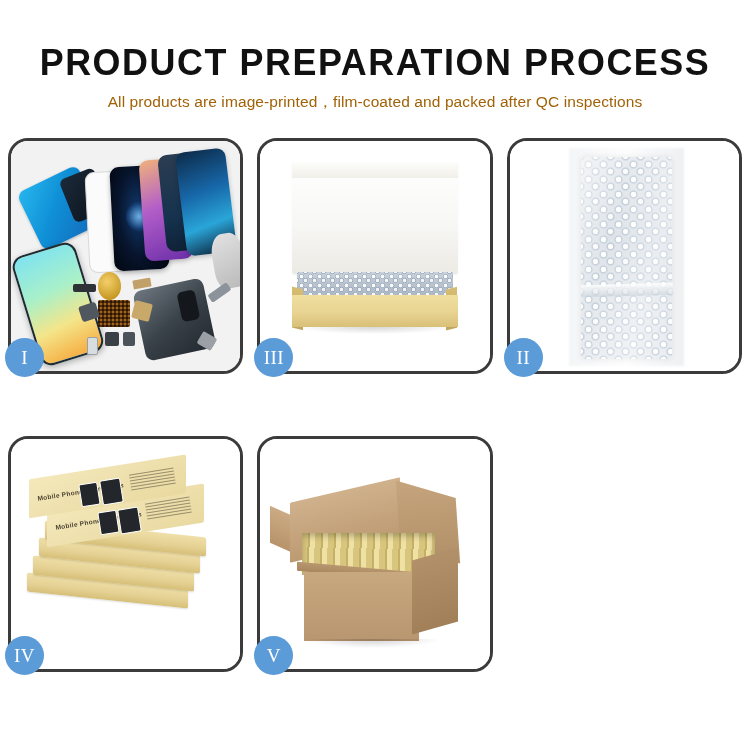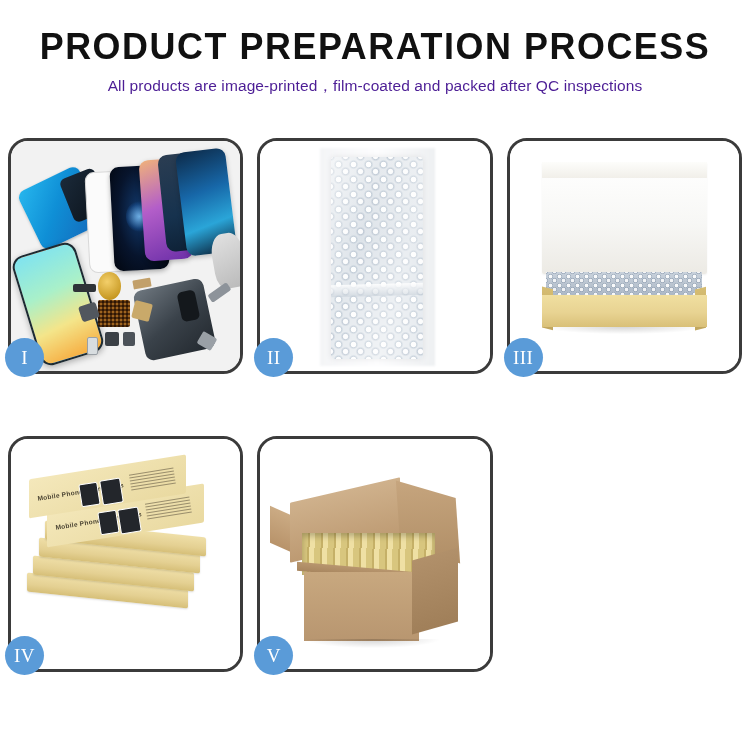--- a/index.html
+++ b/index.html
@@ -5,30 +5,30 @@
   html,body{margin:0;padding:0;}
   body{
     width:750px;height:750px;background:#ffffff;
     font-family:"Liberation Sans", sans-serif;
     -webkit-font-smoothing:antialiased;
     overflow:hidden;
   }
   .page{position:relative;width:750px;height:750px;}
 
   
-  .header{width:100%;text-align:center;padding-top:28px;box-sizing:border-box;}
+  .header{width:100%;text-align:center;padding-top:44px;box-sizing:border-box;}
   .title{
     font-family:"Liberation Sans", sans-serif;
     font-size:37px;font-weight:bold;color:#111111;
     letter-spacing:1.6px;line-height:1;margin:0;
     transform:scaleX(0.97);transform-origin:center;
   }
   .subtitle{
     font-family:"Liberation Sans", sans-serif;
-    font-size:15.5px;font-weight:normal;color:#4c1d95;
+    font-size:15.5px;font-weight:normal;color:#a16207;
     margin:13px 0 0 0;line-height:1;letter-spacing:0.1px;
   }
 
   
   .grid{
     position:absolute;left:8px;top:138px;width:734px;
     display:grid;grid-template-columns:repeat(3,1fr);
     grid-template-rows:236px 236px;
     column-gap:14px;row-gap:62px;
   }
@@ -338,43 +338,43 @@
           <div class="pt pt-sq3"></div>
           <div class="pt pt-scr"></div>
           <div class="pt pt-tool"></div>
         </div>
       </div>
       <div class="badge">I</div>
     </div>
 
     <div class="card">
       <div class="card-clip">
-        <div class="photo c2">
-          <div class="bw-halo"></div>
-          <div class="bw"></div>
-          <div class="bw-sheen"></div>
-          <div class="bw-fold"></div>
-        </div>
-      </div>
-      <div class="badge">II</div>
-    </div>
-
-    <div class="card">
-      <div class="card-clip">
         <div class="photo c3">
           <div class="b3-lid"></div>
           <div class="b3-lid-top"></div>
           <div class="b3-bubbles"></div>
           <div class="b3-lcorner"></div>
           <div class="b3-rcorner"></div>
           <div class="b3-front"></div>
           <div class="b3-shadow"></div>
         </div>
       </div>
       <div class="badge">III</div>
+    </div>
+
+    <div class="card">
+      <div class="card-clip">
+        <div class="photo c2">
+          <div class="bw-halo"></div>
+          <div class="bw"></div>
+          <div class="bw-sheen"></div>
+          <div class="bw-fold"></div>
+        </div>
+      </div>
+      <div class="badge">II</div>
     </div>
 
     <div class="card">
       <div class="card-clip">
         <div class="photo c4">
           <div class="stack">
 
             <div class="sb" style="left:2%;top:64%;width:78%;height:10%;transform:skewY(6deg);"></div>
             <div class="sb" style="left:5%;top:55%;width:78%;height:10%;transform:skewY(6deg);"></div>
             <div class="sb" style="left:8%;top:46%;width:78%;height:10%;transform:skewY(6deg);"></div>

